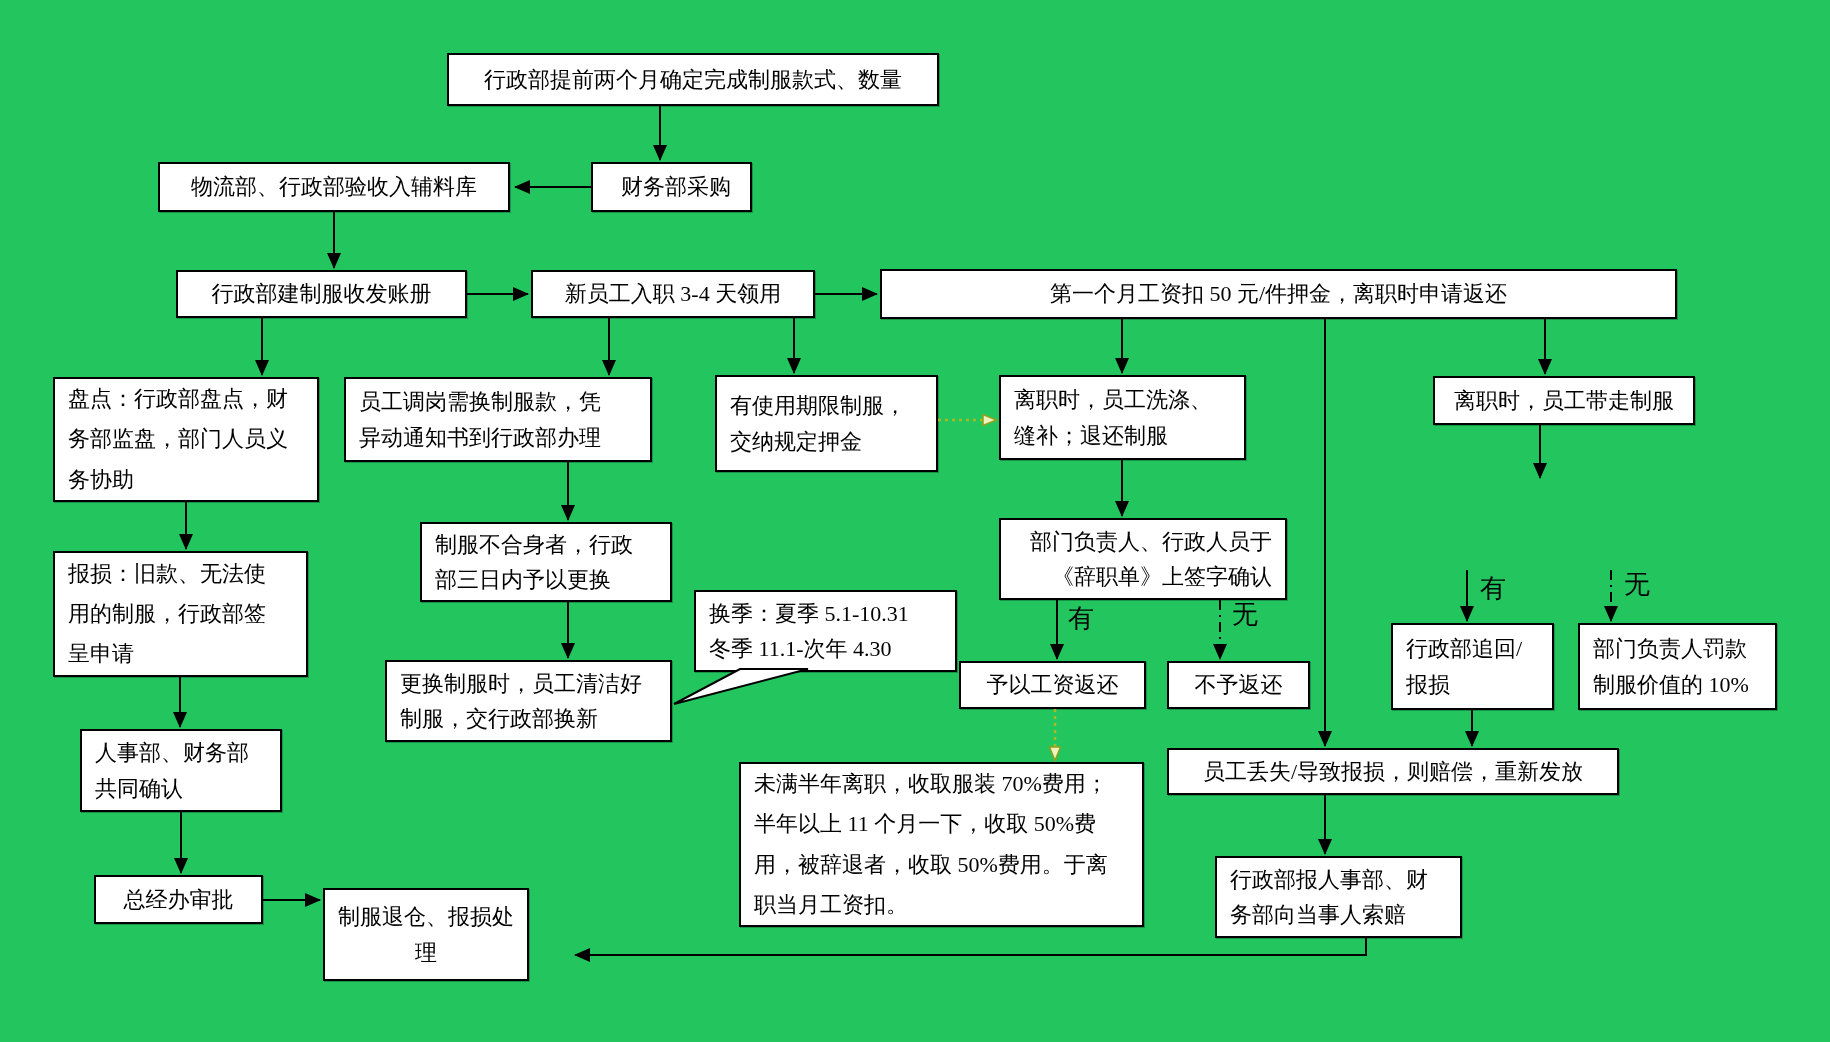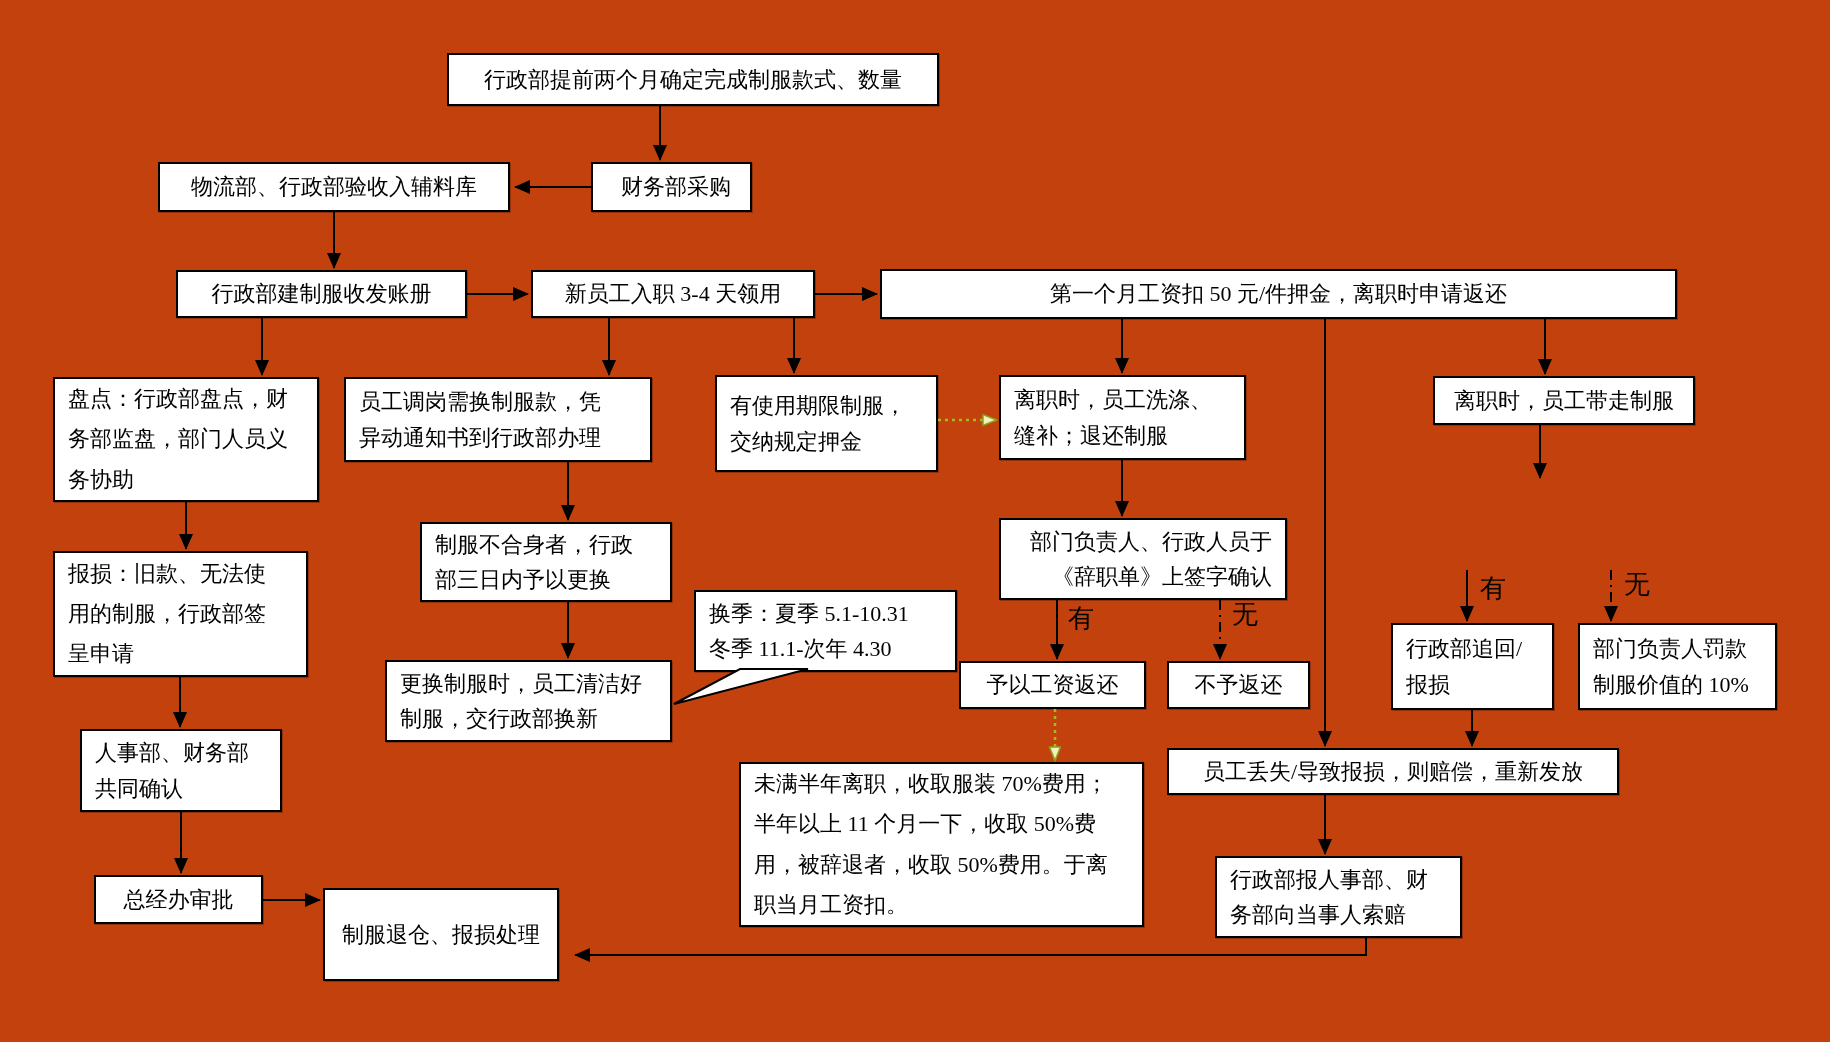--- a/index.html
+++ b/index.html
@@ -1,17 +1,17 @@
 <!DOCTYPE html>
 <html><head>
 <meta charset="utf-8">
 <style>
   html,body{margin:0;padding:0;background:#ffffff;}
   #stage{
-    position:relative;width:1830px;height:1042px;background:#c2410c;overflow:hidden;
+    position:relative;width:1830px;height:1042px;background:#22c55e;overflow:hidden;
     font-family:"Liberation Serif","DejaVu Serif",serif;color:#000;
   }
   .node{
     position:absolute;border:2px solid #000;background:#fff;
     display:flex;flex-direction:column;justify-content:center;
     font-size:22px;line-height:1.6;white-space:pre-line;
     padding:2px 13px;box-sizing:border-box;text-align:left;
     box-shadow:1px 1px 0 rgba(0,0,0,0.25);
   }
   .node.c{text-align:center;}
@@ -63,21 +63,21 @@
   <div class="node c" style="left:1167px;top:748px;width:452px;height:47px;">员工丢失/导致报损，则赔偿，重新发放</div>
   <div class="node tall" style="left:739px;top:762px;width:405px;height:165px;">未满半年离职，收取服装 70%费用；
 半年以上 11 个月一下，收取 50%费
 用，被辞退者，收取 50%费用。于离
 职当月工资扣。</div>
   <div class="node" style="left:1215px;top:856px;width:247px;height:82px;">行政部报人事部、财
 务部向当事人索赔</div>
   <div class="node" style="left:80px;top:729px;width:202px;height:83px;">人事部、财务部
 共同确认</div>
   <div class="node c" style="left:94px;top:875px;width:169px;height:49px;">总经办审批</div>
-  <div class="node c" style="left:323px;top:888px;width:236px;height:93px;">制服退仓、报损处理</div>
+  <div class="node c" style="left:323px;top:888px;width:206px;height:93px;">制服退仓、报损处理</div>
 
   <div class="lbl" style="left:1068px;top:606px;">有</div>
   <div class="lbl" style="left:1232px;top:602px;">无</div>
   <div class="lbl" style="left:1480px;top:576px;">有</div>
   <div class="lbl" style="left:1624px;top:572px;">无</div>
 
   <svg id="connectors" width="1830" height="1042" viewBox="0 0 1830 1042">
     <defs>
       <marker id="mb" markerUnits="userSpaceOnUse" markerWidth="18" markerHeight="16" refX="15" refY="7" orient="auto">
         <path d="M0,0 L16,7 L0,14 Z" fill="#000"></path>

